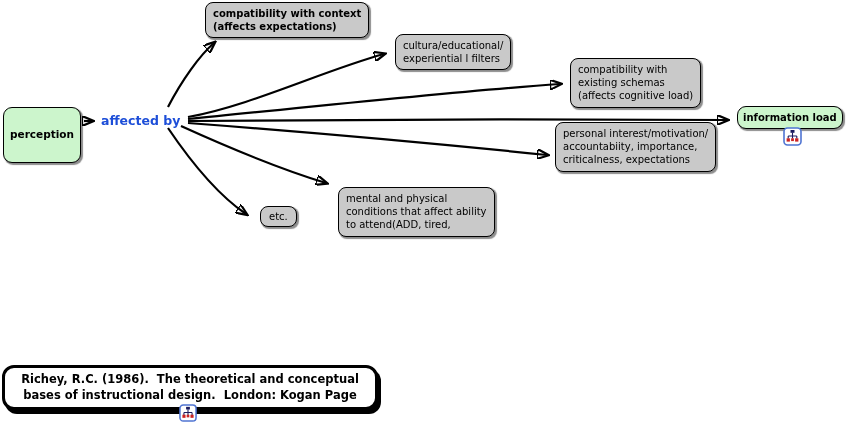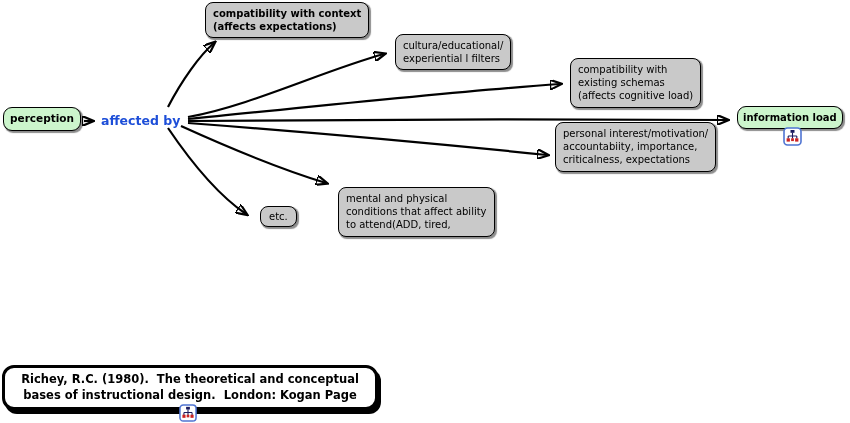--- a/index.html
+++ b/index.html
@@ -13,21 +13,21 @@
   #links path { stroke:#000; stroke-width:2.2; fill:none; marker-end:url(#ah); }
   .node {
     position:absolute; z-index:2;
     background:#c9c9c9; border:1.2px solid #000; border-radius:8px;
     font-size:10px; line-height:1.32; color:#000;
     padding:4px 7px; white-space:pre-wrap;
     box-shadow:1.5px 1.5px 1px rgba(0,0,0,0.45);
   }
   .node.green {
     background:#ccf5cc; font-weight:bold; font-size:10.5px;
-    border-radius:9px; border-width:1.5px; padding:4px 6px;
+    border-radius:9px; border-width:1.5px; padding:20px 6px;
     text-align:center;
   }
   .node.tight { font-size:10px; padding:4px 5px; }
   .link-label {
     position:absolute; z-index:2; color:#1d4ed8;
     font-weight:bold; font-size:12.5px; white-space:pre;
   }
   .citation {
     position:absolute; left:2px; top:365px; width:376px; z-index:2;
     background:#ffffff; border:3px solid #000; border-radius:12px;
@@ -77,21 +77,21 @@
   <div class="node" style="left:555px; top:122px;">personal interest/motivation/
 accountabiity, importance,
 criticalness, expectations</div>
 
   <div class="node" style="left:338px; top:187px;">mental and physical
 conditions that affect ability
 to attend(ADD, tired,</div>
 
   <div class="node" style="left:260px; top:206px; padding:3px 8px;">etc.</div>
 
-  <div class="citation">Richey, R.C. (1980).  The theoretical and conceptual
+  <div class="citation">Richey, R.C. (1986).  The theoretical and conceptual
 bases of instructional design.  London: Kogan Page</div>
 
   <svg class="subicon" style="left:783px; top:127px;" width="19" height="19" viewBox="0 0 19 19">
     <rect x="1" y="1" width="17" height="17" rx="3.5" fill="#ffffff" stroke="#4f74d2" stroke-width="1.6"></rect>
     <path d="M9.5 5.5 V9 M5.2 9 H13.8 M5.2 9 V11.5 M13.8 9 V11.5 M9.5 9 V11.5" stroke="#1a1a5e" stroke-width="1.1" fill="none"></path>
     <rect x="7.5" y="3" width="4" height="2.8" fill="#1a1a5e"></rect>
     <rect x="3.6" y="11.3" width="3.3" height="3.3" fill="#cc2222"></rect>
     <rect x="12.1" y="11.3" width="3.3" height="3.3" fill="#cc2222"></rect>
     <rect x="8.1" y="11.3" width="2.8" height="2.8" fill="#cc2222"></rect>
   </svg>

